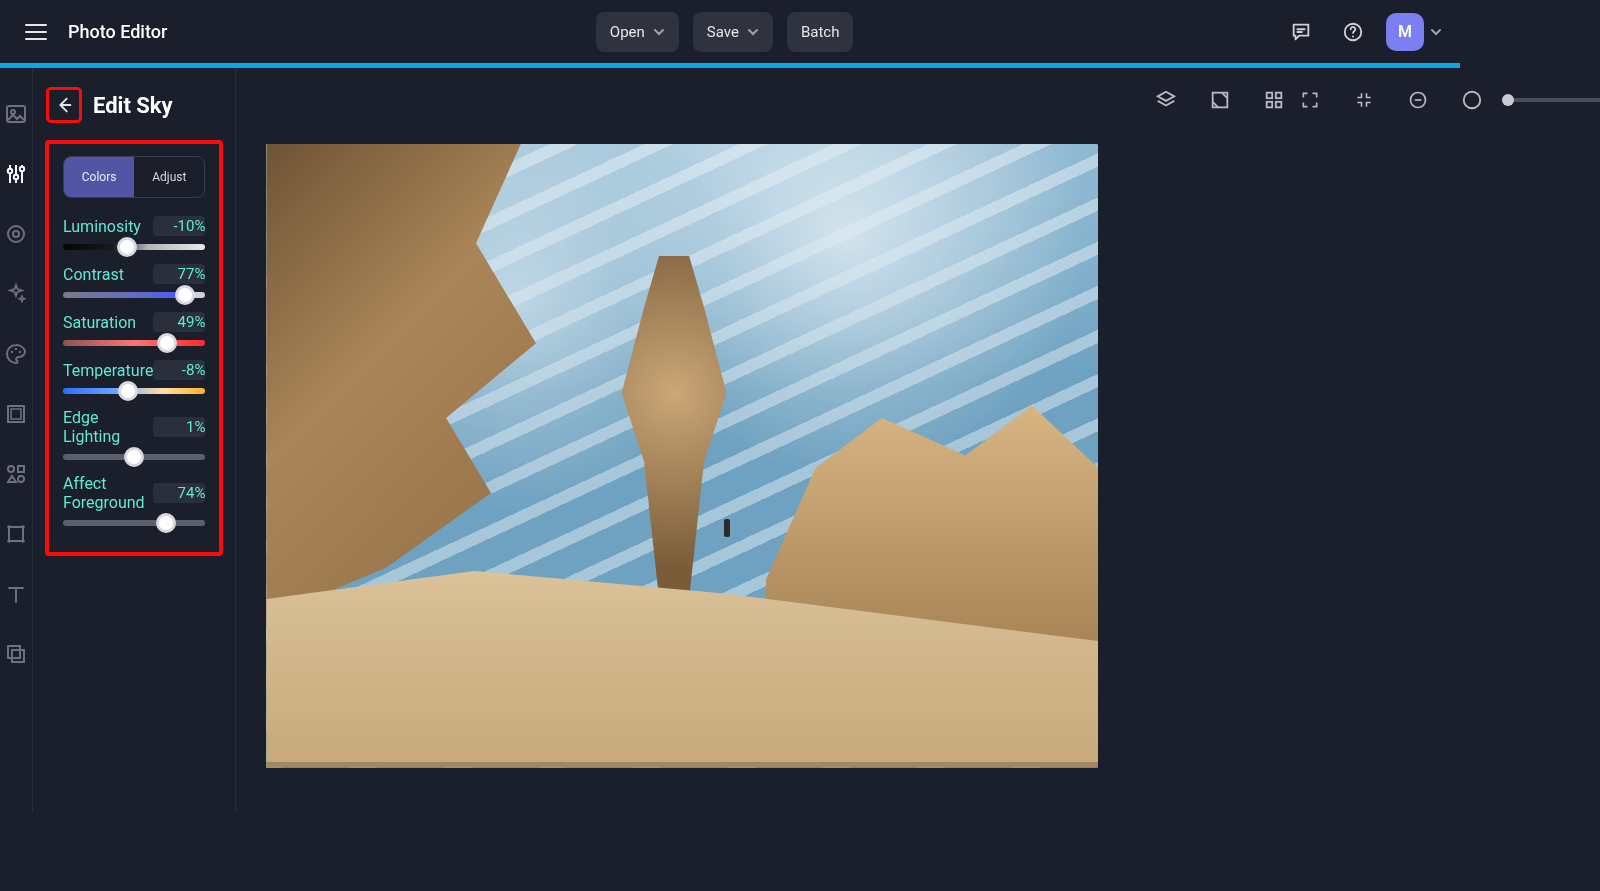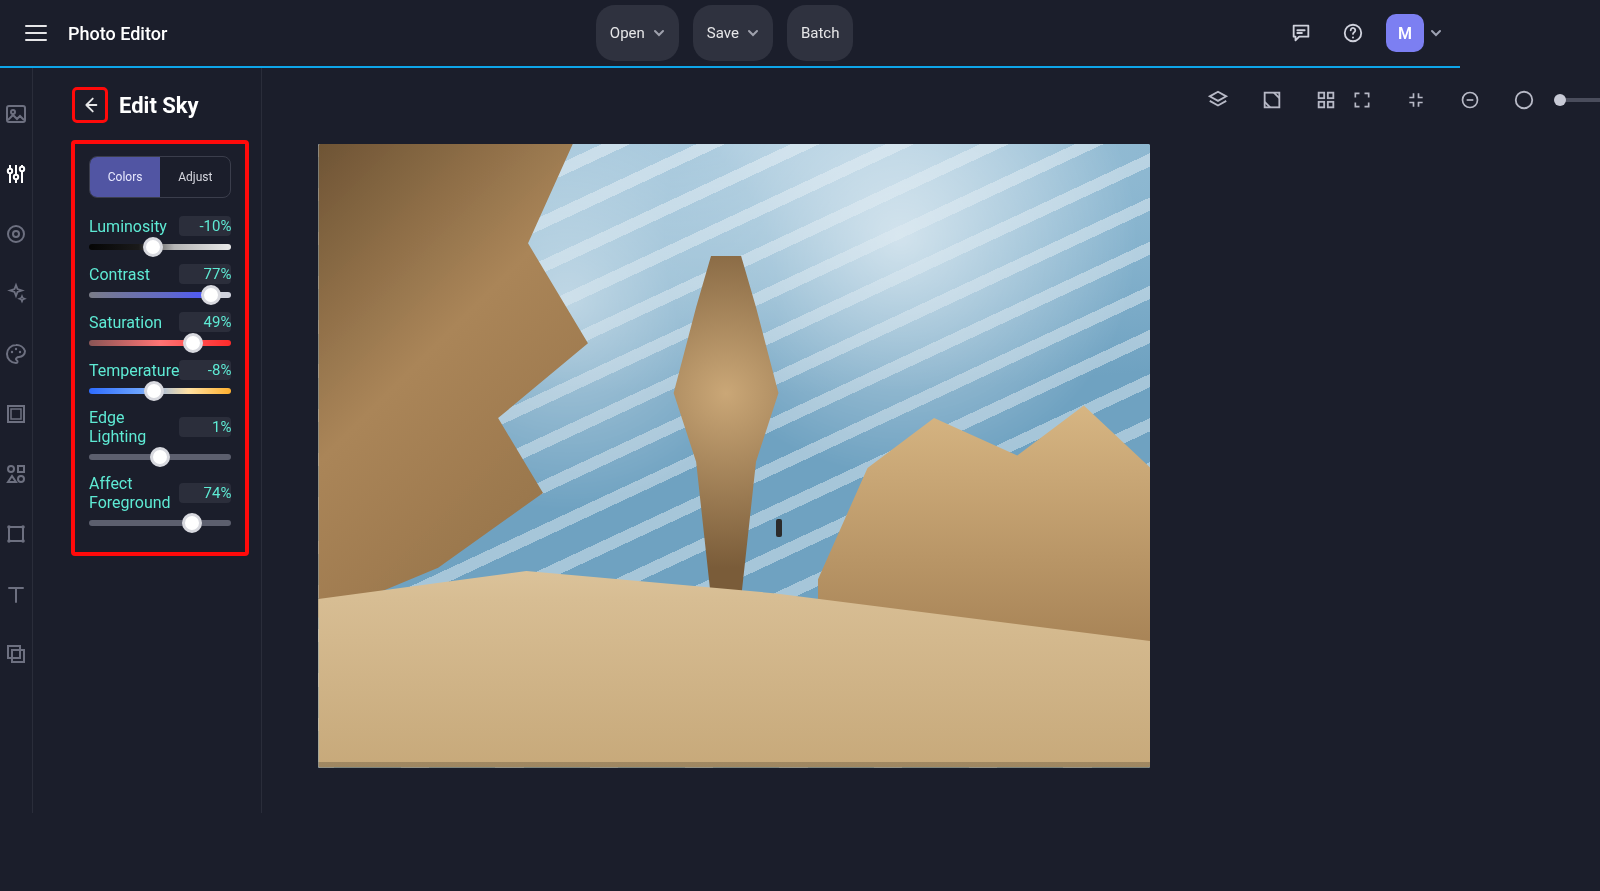--- a/index.html
+++ b/index.html
@@ -1,31 +1,31 @@
 <!DOCTYPE html>
 <html><head>
 <meta charset="utf-8">
 <style>
   * { box-sizing: border-box; margin: 0; padding: 0; font-family: -apple-system, BlinkMacSystemFont, "Segoe UI", Roboto, Helvetica, Arial, sans-serif; }
   html, body { width: 1600px; height: 891px; overflow: hidden; background:#1b1e2b; color:#e6e6e8;}
   .root { width: 1460px; height: 813px; background:#1b1e2b; position:relative; }
   
-  .topbar { height: 68px; display:flex; align-items:center; justify-content:space-between; padding:0 18px; border-bottom:2px solid #0ea5e9;}
+  .topbar { height: 68px; display:flex; align-items:center; justify-content:space-between; padding:0 18px; border-bottom:5px solid #0ea5e9;}
   .top-left, .top-center, .top-right { display:flex; align-items:center; gap:14px; }
   .hamburger { width:36px; height:36px; display:flex; align-items:center; justify-content:center; border-radius:6px; cursor:pointer;}
   .app-title{ font-size:18px; font-weight:500; color:#ffffff;}
-  .btn { height:56px; padding:0 14px; border-radius:19px; background:#2f323f; color:#e6e6e8; border:none; display:flex; align-items:center; gap:8px; font-size:15px; cursor:pointer;}
+  .btn { height:40px; padding:0 14px; border-radius:8px; background:#2f323f; color:#e6e6e8; border:none; display:flex; align-items:center; gap:8px; font-size:15px; cursor:pointer;}
   .btn .chev{opacity:.7;}
   .iconbtn{ width:38px; height:38px; display:flex; align-items:center; justify-content:center; border-radius:8px; color:#c6c8d1; cursor:pointer;}
   .avatar{ width:38px; height:38px; border-radius:10px; background:#7c7ff2; color:#fff; font-weight:600; display:flex; align-items:center; justify-content:center; font-size:16px;}
   .avatar-wrap{ display:flex; align-items:center; gap:6px;}
   .avatar-chev{ color:#9ea2b3; cursor:pointer;}
 
   
-  .main { display:flex; height: calc(100% - 68px); gap: 26px; }
+  .main { display:flex; height: calc(100% - 68px); }
   .toolstrip { width:70px; border-right:1px solid #2a2d3a; display:flex; flex-direction:column; align-items:center; gap:28px; padding-top:30px;}
   .toolstrip .tool{ width:32px; height:32px; display:flex; align-items:center; justify-content:center; color:#6d7080; cursor:pointer;}
   .toolstrip .tool.active{ color:#ffffff;}
 
   .panel { width:344px; border-right:1px solid #2a2d3a; padding:20px 14px 0 14px; }
   .panel-header{ display:flex; align-items:center; gap:12px; margin-bottom:20px;}
   .back-btn{ width:34px; height:34px; display:flex; align-items:center; justify-content:center; border-radius:4px; cursor:pointer; color:#d6d7df;}
   .red-outline{ outline:3px solid #ff0a0a; outline-offset:-2px;}
   .panel-title{ font-size:22px; font-weight:700; color:#ffffff;}
   .panel-body{ padding:14px 16px 20px 16px; }

